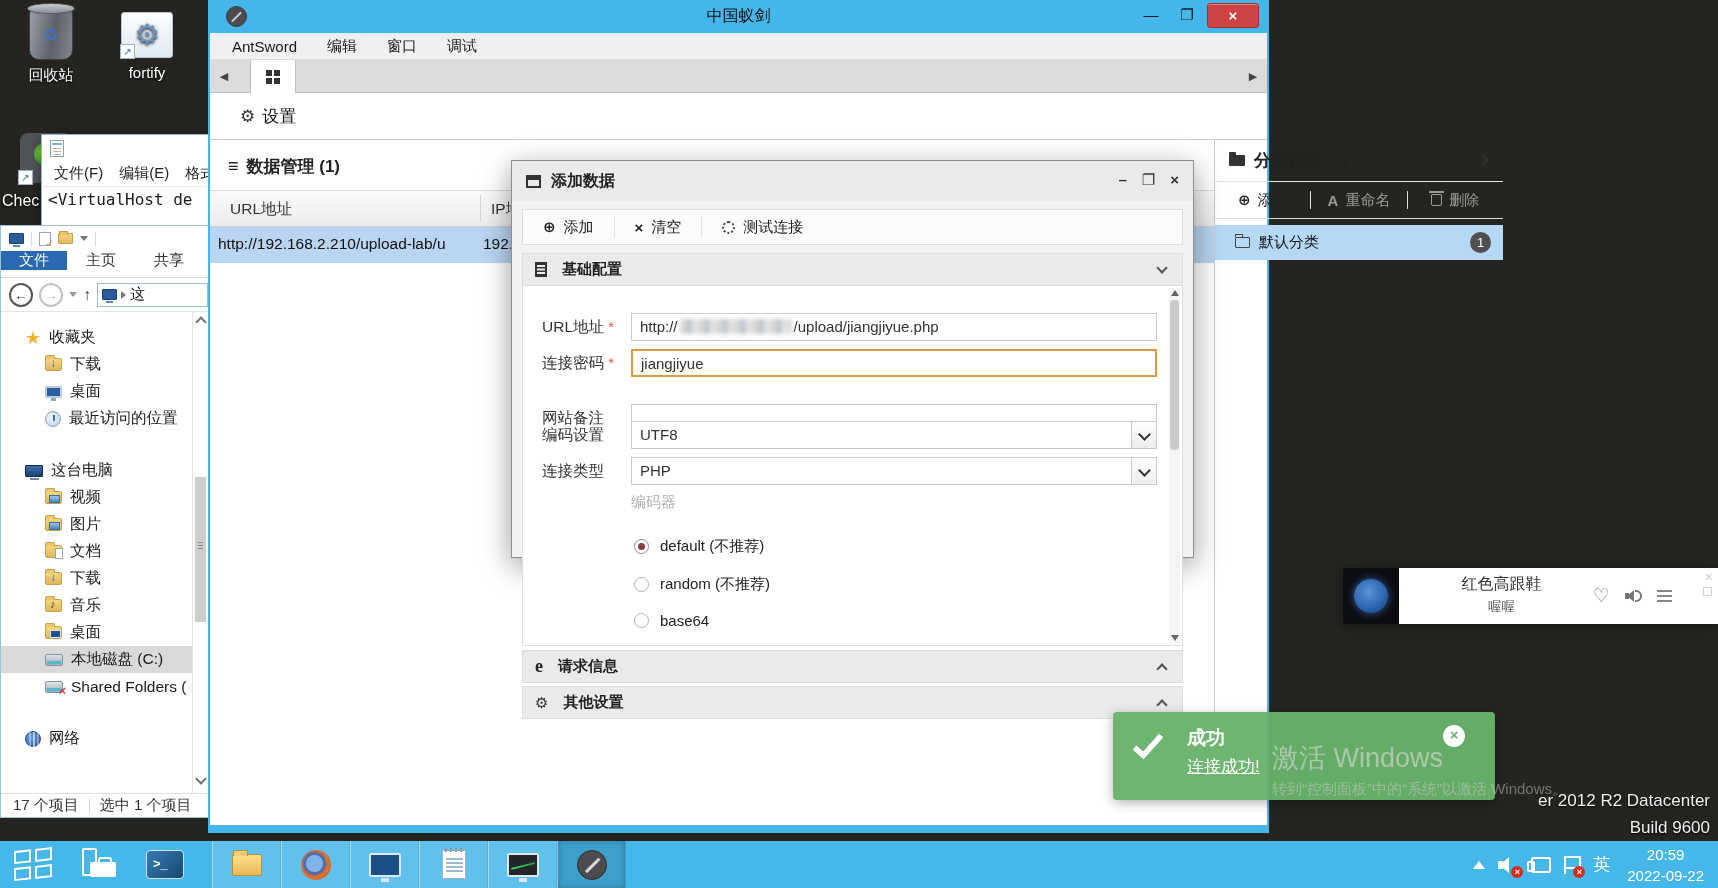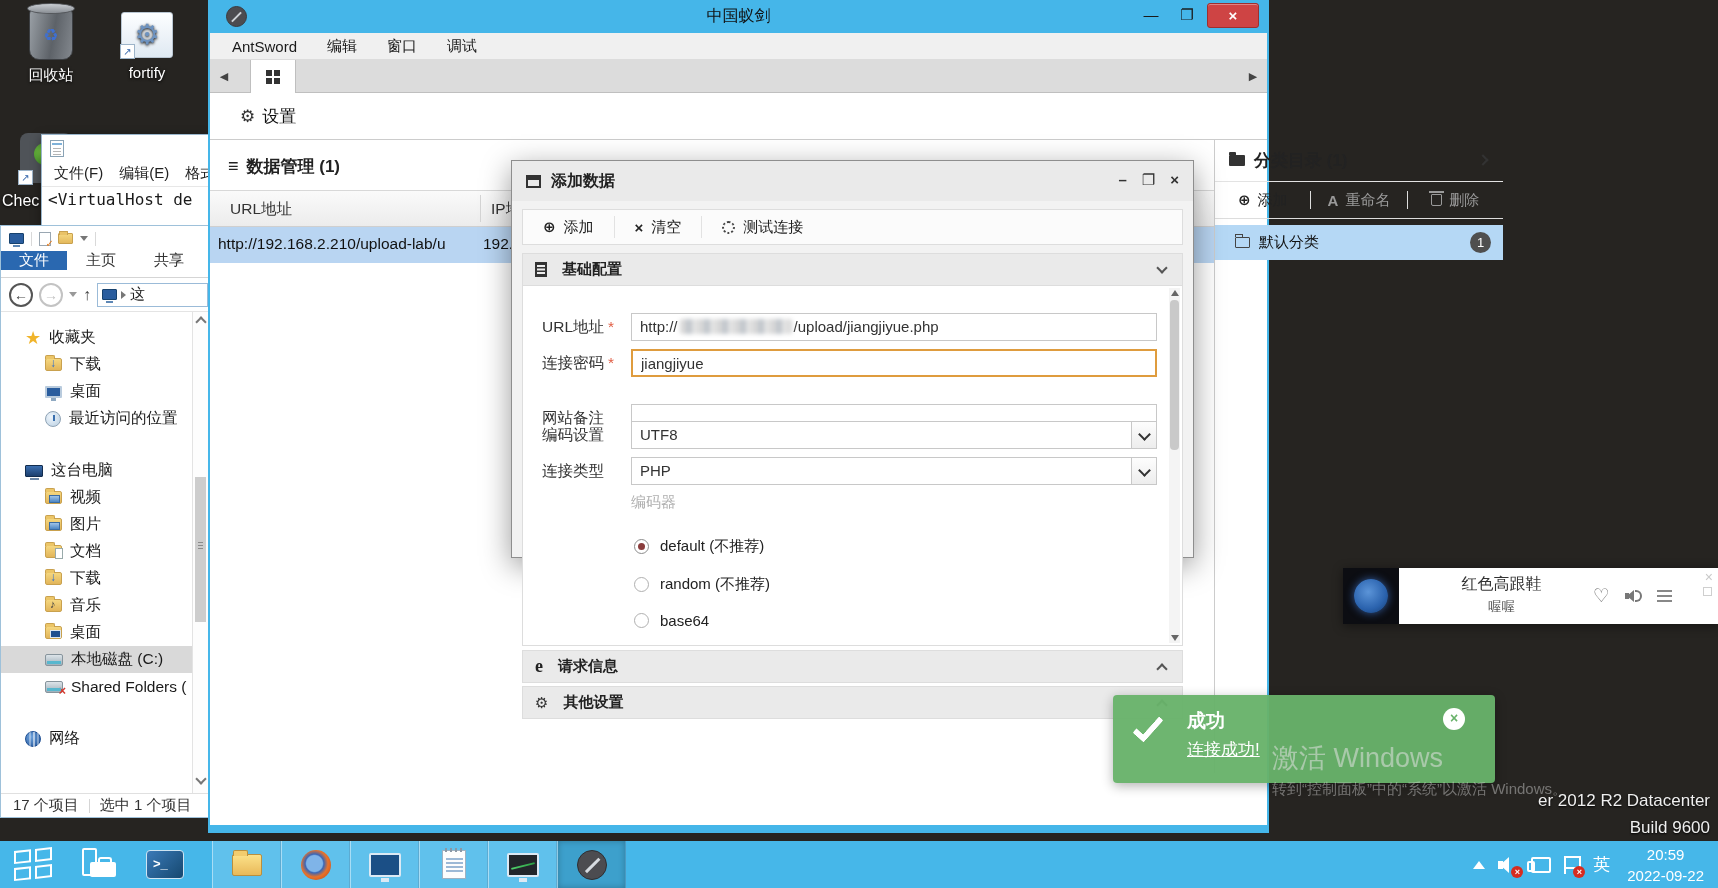--- a/index.html
+++ b/index.html
@@ -223,21 +223,21 @@
   .radio.on { border-color:#8d8d8d; }
   .radio.on:after { content:""; position:absolute; left:3px; top:3px; width:7px; height:7px; border-radius:50%; background:#8a3d3d; }
   .dscroll { position:absolute; right:2px; top:2px; width:11px; bottom:2px; background:#f4f4f4; }
   .dscroll .tri { width:0; height:0; border-left:4px solid transparent; border-right:4px solid transparent; margin:2px auto; }
   .tri.u { border-bottom:6px solid #666; } 
   .dscroll .dthumb { position:absolute; left:1px; right:1px; top:12px; height:150px; background:#c9c9c9; border-radius:4px; }
   .dscroll .b { position:absolute; bottom:0; left:0; right:0; }
   .tri.d { border-top:6px solid #666; }
 
   
-  #toast { left:1113px; top:695px; width:382px; height:88px; background:rgba(104,178,106,.96);
+  #toast { left:1113px; top:712px; width:382px; height:88px; background:rgba(104,178,106,.96);
     border-radius:4px; z-index:6; box-shadow:0 3px 12px rgba(0,0,0,.3); color:#fff; }
   #toast .chk { position:absolute; left:20px; top:24px; width:30px; height:15px;
     border-left:6px solid #fff; border-bottom:6px solid #fff; transform:rotate(-48deg); border-radius:2px; }
   #toast .t1 { position:absolute; left:74px; top:13px; font-size:19px; font-weight:bold; }
   #toast .t2 { position:absolute; left:74px; top:43px; font-size:17px;text-decoration:underline; }
   #toast .tclose { position:absolute; right:30px; top:13px; width:22px; height:22px; border-radius:50%;
     background:#fff; color:#68b26a; font-size:14px; font-weight:bold; text-align:center; line-height:21px; }
   #wm1 { left:1272px; top:740px; font-size:27px; color:rgba(225,225,225,.55); z-index:7; white-space:nowrap; }
   #wm2 { left:1272px; top:780px; font-size:15px; color:rgba(215,215,215,.45); z-index:7; white-space:nowrap; }
   #edition { right:8px; top:787px; text-align:right; color:#efefef; font-size:17px; line-height:27px;

